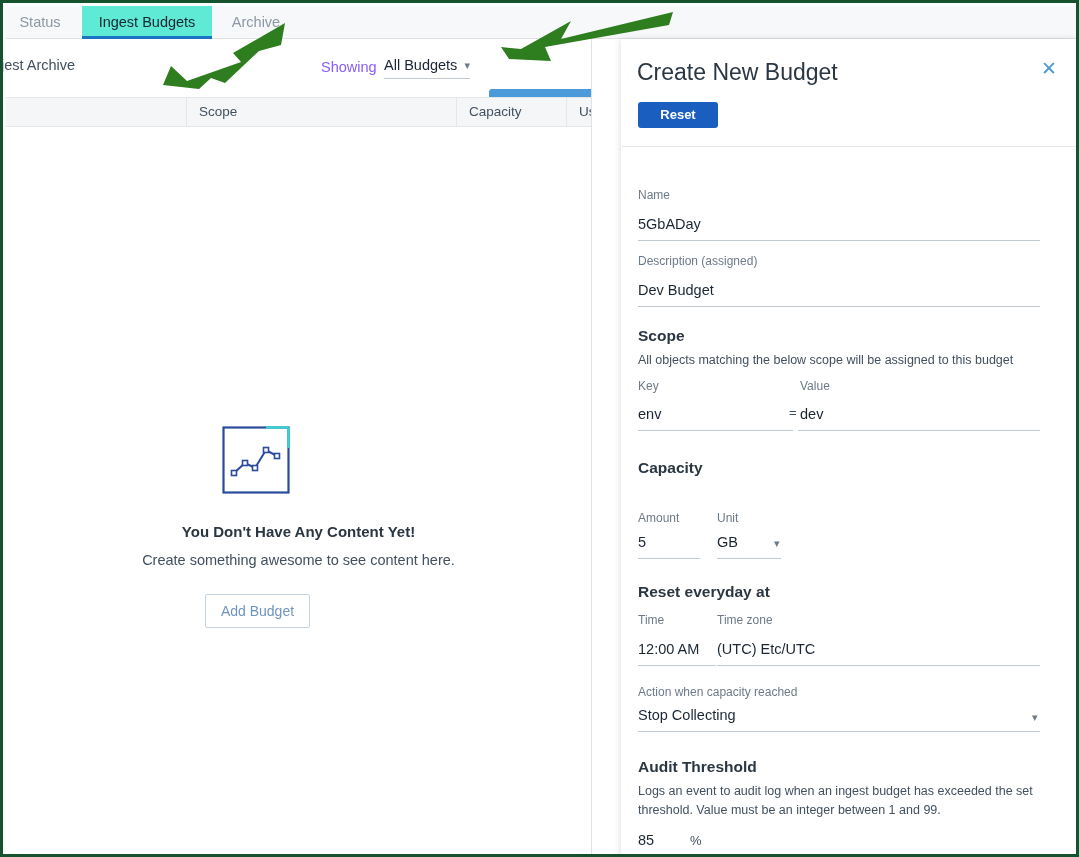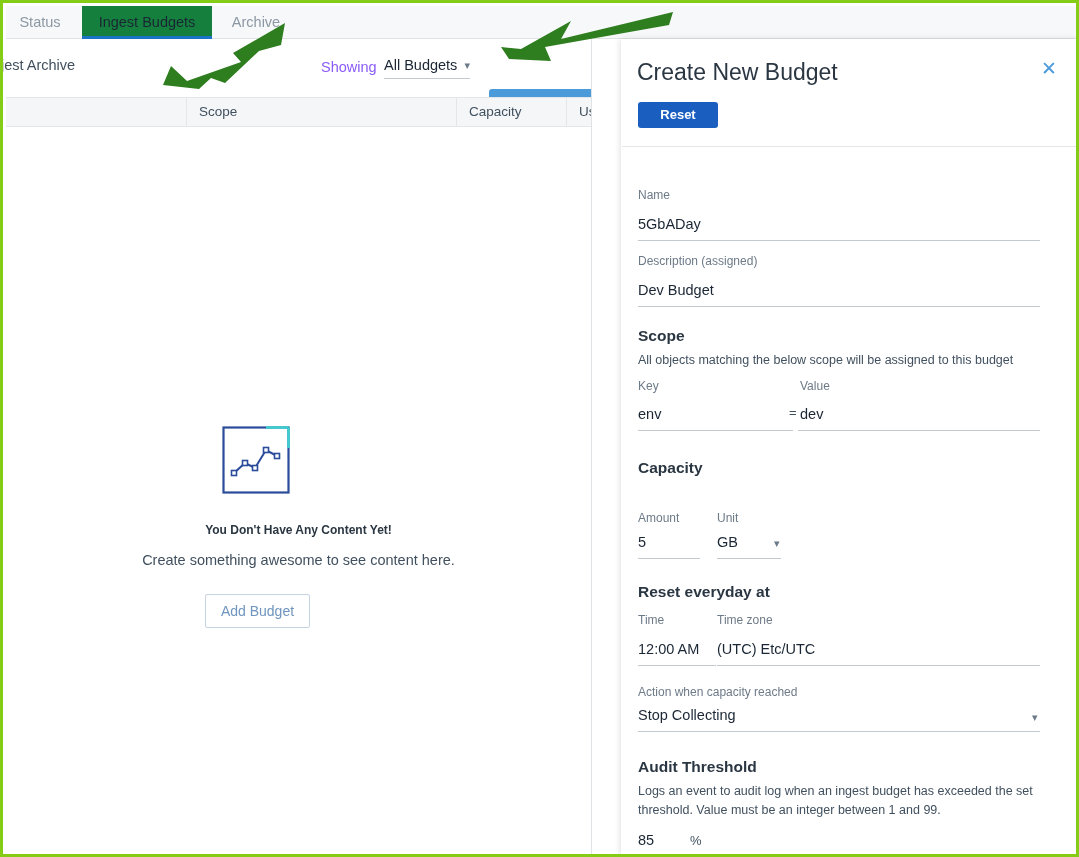--- a/index.html
+++ b/index.html
@@ -7,21 +7,21 @@
     padding: 0;
     background: #ffffff;
     font-family: "Liberation Sans", sans-serif;
   }
   #screen {
     position: relative;
     width: 1079px;
     height: 857px;
     background: #ffffff;
     box-sizing: border-box;
-    border: 3px solid #84cc16;
+    border: 3px solid #14532d;
     overflow: hidden;
   }
 
   
   .tabbar {
     position: absolute;
     left: 3px; top: 3px;
     width: 1073px; height: 33px;
     background: #f7f8f9;
     border-bottom: 1px solid #dfe3e6;
@@ -34,21 +34,21 @@
     line-height: 33px;
     font-size: 14.5px;
     color: #8c98a4;
     text-align: center;
     box-sizing: border-box;
     cursor: pointer;
   }
   .tab.active {
     color: #1a2634;
     border-bottom: 3px solid #1a73c4;
-    background: #15803d;
+    background: #5eead4;
   }
 
   
   .content-head {
     position: absolute;
     left: 3px; top: 36px;
     width: 1073px; height: 57px;
     background: #ffffff;
     box-sizing: border-box;
   }
@@ -128,21 +128,21 @@
   .empty-icon {
     position: absolute;
     left: 216px; top: 299px;
     width: 68px; height: 68px;
   }
   .empty-title {
     position: absolute;
     left: 0; top: 396px;
     width: 585px;
     text-align: center;
-    font-size: 12px;
+    font-size: 15px;
     font-weight: bold;
     color: #2a3642;
   }
   .empty-sub {
     position: absolute;
     left: 0; top: 425px;
     width: 585px;
     text-align: center;
     font-size: 14.5px;
     color: #41505f;

